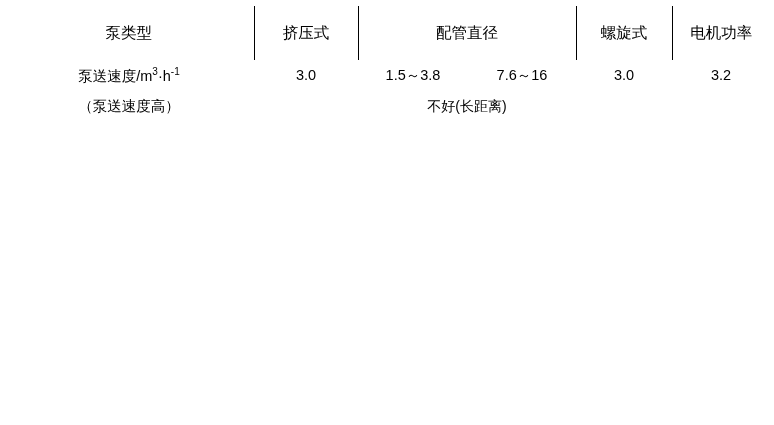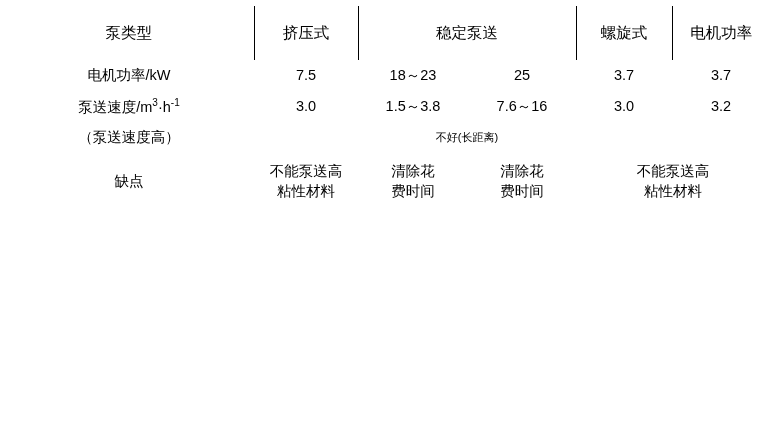--- a/index.html
+++ b/index.html
@@ -52,21 +52,21 @@
   .label-cell {
     text-align: center;
     font-size: 14.5px;
     white-space: nowrap;
   }
   .rowh { height: 31px; }
   .rowh-tall { height: 36px; }
   .rowh-xtall { height: 58px; }
 
   .sup { font-size: 10px; vertical-align: super; }
-  .small-note { font-size: 11px; }
+  .small-note { font-size: 14px; }
   .two-line { line-height: 1.25; }
   .cell-text { display: block; }
 </style>
 </head>
 <body>
 
 <div class="sheet">
   <table class="pump-table">
     <colgroup>
       <col style="width:250px">
@@ -74,34 +74,26 @@
       <col style="width:110px">
       <col style="width:108px">
       <col style="width:96px">
       <col style="width:98px">
     </colgroup>
     <tbody>
 
       <tr class="hdr frame-top">
         <td class="vline">泵类型</td>
         <td class="vline">挤压式</td>
-        <td colspan="2" class="vline">稳定泵送</td>
+        <td colspan="2" class="vline">配管直径</td>
         <td class="vline">螺旋式</td>
         <td>电机功率</td>
       </tr>
 
 
-      <tr class="rowh">
-        <td class="vline label-cell">电机功率/kW</td>
-        <td class="vline">7.5</td>
-        <td class="vline">18～23</td>
-        <td class="vline">25</td>
-        <td class="vline">3.7</td>
-        <td>3.7</td>
-      </tr>
 
 
       <tr class="rowh rowline">
         <td class="vline label-cell">
           <span>泵送速度/m</span><span class="sup">3</span><span>·h</span><span class="sup">-1</span>
         </td>
         <td class="vline">3.0</td>
         <td class="vline">1.5～3.8</td>
         <td class="vline">7.6～16</td>
         <td class="vline">3.0</td>
@@ -111,34 +103,15 @@
 
       <tr class="rowh rowline">
         <td class="vline label-cell">（泵送速度高）</td>
         <td class="vline"></td>
         <td colspan="2" class="vline small-note">不好(长距离)</td>
         <td colspan="2"></td>
       </tr>
 
 
 
-      <tr class="rowh-xtall frame-bottom">
-        <td class="vline label-cell">缺点</td>
-        <td class="vline two-line">
-          <span class="cell-text">不能泵送高</span>
-          <span class="cell-text">粘性材料</span>
-        </td>
-        <td class="vline two-line">
-          <span class="cell-text">清除花</span>
-          <span class="cell-text">费时间</span>
-        </td>
-        <td class="vline two-line">
-          <span class="cell-text">清除花</span>
-          <span class="cell-text">费时间</span>
-        </td>
-        <td colspan="2" class="two-line">
-          <span class="cell-text">不能泵送高</span>
-          <span class="cell-text">粘性材料</span>
-        </td>
-      </tr>
     </tbody>
   </table>
 </div>
 
 </body></html>

